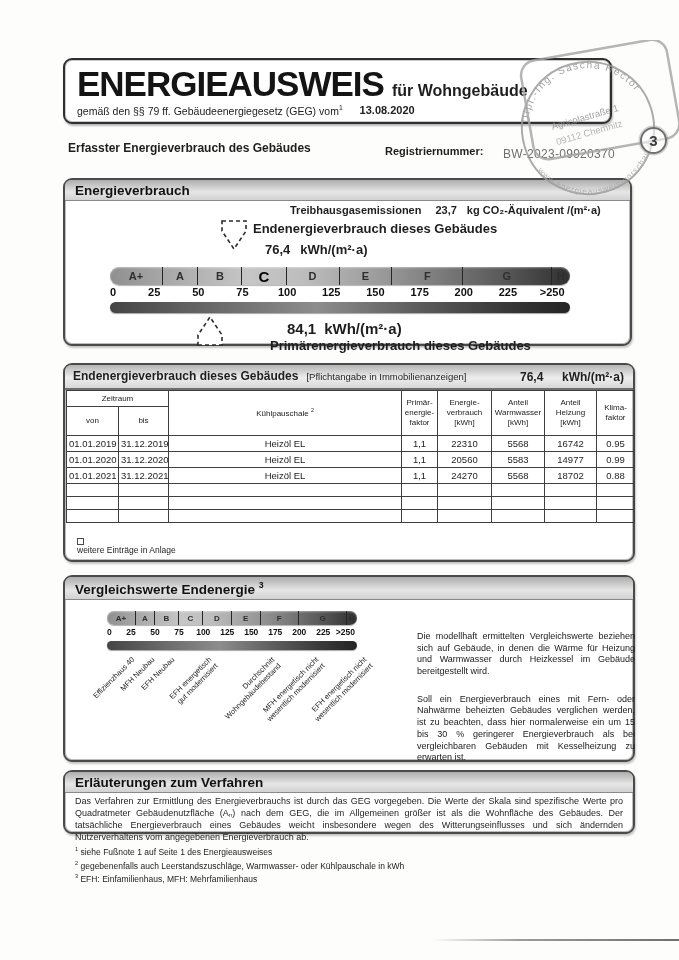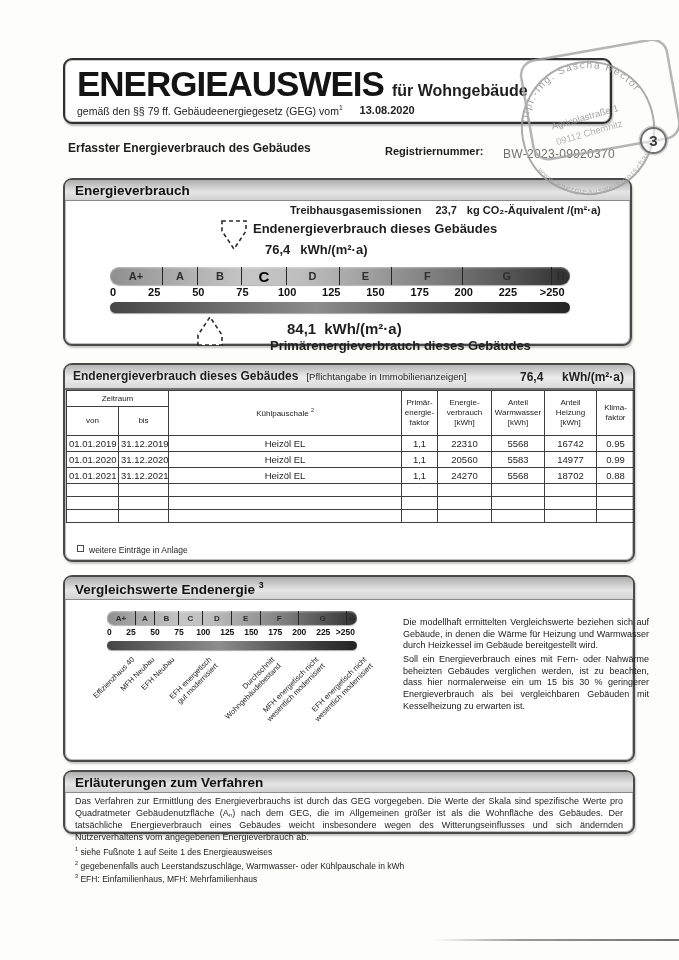--- a/index.html
+++ b/index.html
@@ -100,35 +100,35 @@
   .mand-band .lab { font-weight:bold; }
   .mand-band .note { font-size:9.5px; margin-left:8px; }
   .mand-band .val { position:absolute; left:455px; top:5px; font-weight:bold; font-size:12px; }
   .mand-band .unit { position:absolute; right:9px; top:5px; font-weight:bold; font-size:12px; }
   .tbl-header { font-size:13.5px; font-weight:bold; padding:4px 8px 3px 8px; }
   table.consump { border-collapse:collapse; width:568px; margin:0 1px; table-layout:fixed; }
   table.consump th, table.consump td { border:1px solid #3f3f3f; padding:0 2px; text-align:center; }
   table.consump th { font-weight:normal; font-size:8px; line-height:1.25; color:#222; }
   table.consump td { font-size:9.5px; height:16px; }
   table.consump tr.empty td { height:13px; }
-  .cbx-row { position:absolute; left:12px; bottom:5px; font-size:8.5px; display:flex; align-items:flex-start; }
+  .cbx-row { position:absolute; left:12px; bottom:5px; font-size:8.5px; display:flex; align-items:flex-start;flex-direction:column; }
   .cbx { width:7px; height:7px; border:1px solid #4a4a4a; display:inline-block; margin-right:5px; background:#fff; }
 
   
   .comp-box { left:63px; top:575px; width:572px; height:187px; }
   .comp-box .letters-bar { left:42px; top:34px; width:250px; height:14px; font-size:8px; }
   .comp-box .tick-row { left:42px; top:50px; width:250px; height:11px; font-size:8.5px; }
   .comp-box .bottom-bar { left:42px; top:64px; width:250px; height:9px; }
   .vlabel {
     position:absolute; width:105px; text-align:right;
     font-size:7.5px; line-height:1.2; color:#1c1c1c;
     transform-origin:100% 0; transform:rotate(-45deg);
   }
   .comp-text { position:absolute; left:336px; top:38px; width:250px; font-size:9px; line-height:1.3; text-align:justify; color:#1a1a1a; }
-  .comp-text p { margin:2px; }
+  .comp-text p { margin:16px; }
   .comp-text p + p { margin-top:2px; }
 
   
   .expl-box { left:63px; top:770px; width:572px; height:64px; }
   .expl-text { padding:3px 10px 4px 10px; font-size:9px; line-height:1.32; text-align:justify; }
 
   
   .footnotes { left:75px; top:845px; width:420px; font-size:8.5px; line-height:1.5; color:#1c1c1c; }
   .footnotes div { white-space:nowrap; }
 

